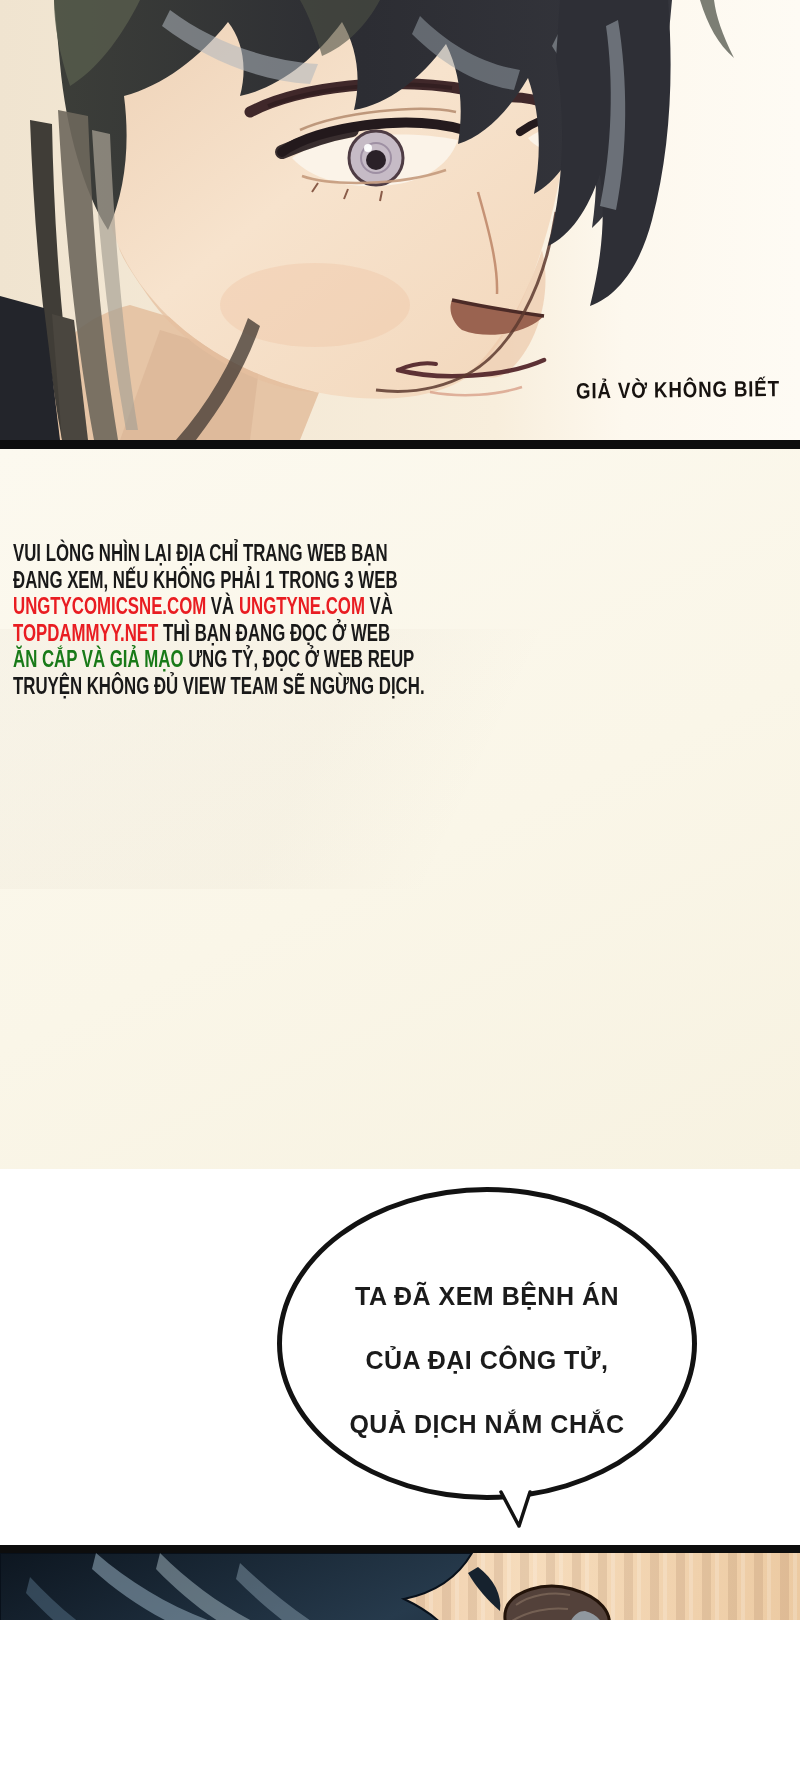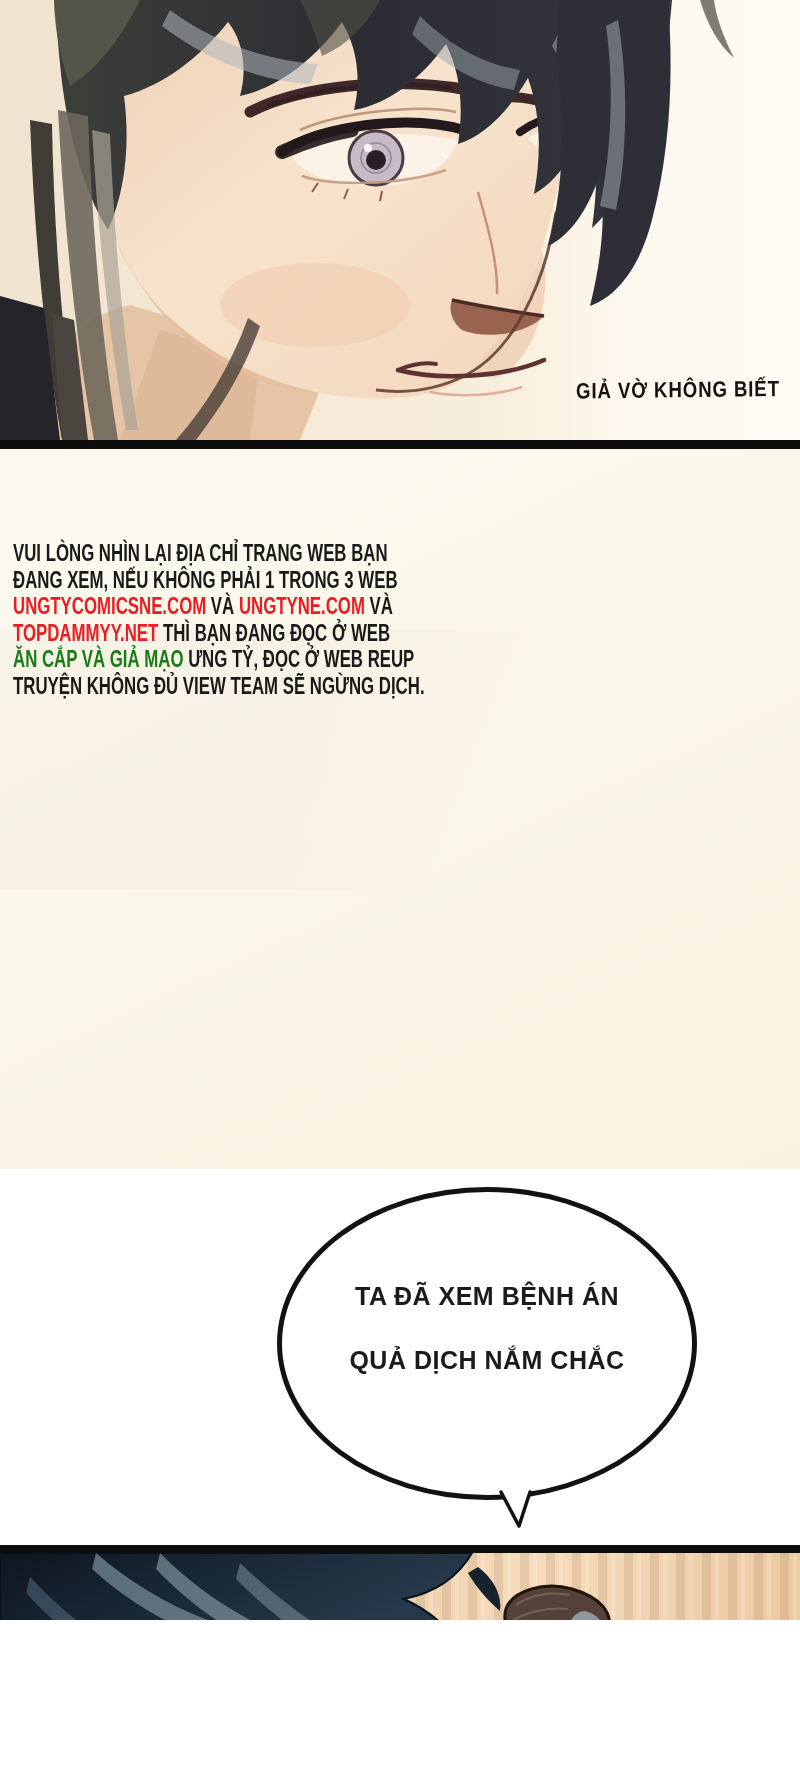--- a/index.html
+++ b/index.html
@@ -148,20 +148,21 @@
     <p class="notice-line"><span class="seg-black">ĐANG XEM, NẾU KHÔNG PHẢI 1 TRONG 3 WEB</span></p>
     <p class="notice-line"><span class="seg-red">UNGTYCOMICSNE.COM</span><span class="seg-black"> VÀ </span><span class="seg-red">UNGTYNE.COM</span><span class="seg-black"> VÀ</span></p>
     <p class="notice-line"><span class="seg-red">TOPDAMMYY.NET</span><span class="seg-black"> THÌ BẠN ĐANG ĐỌC Ở WEB</span></p>
     <p class="notice-line"><span class="seg-green">ĂN CẮP VÀ GIẢ MẠO</span><span class="seg-black"> ƯNG TỶ, ĐỌC Ở WEB REUP</span></p>
     <p class="notice-line"><span class="seg-black">TRUYỆN KHÔNG ĐỦ VIEW TEAM SẼ NGỪNG DỊCH.</span></p>
   </div>
 
   <div class="white-sec"></div>
   <div class="bubble">
     <div class="bubble-line">TA ĐÃ XEM BỆNH ÁN</div>
+    <div class="bubble-line">CỦA ĐẠI CÔNG TỬ,</div>
     <div class="bubble-line">QUẢ DỊCH NẮM CHẮC</div>
   </div>
   <svg class="tail" viewBox="0 0 46 40">
     <path d="M5,1 L23,36 L34,1 Z" fill="#ffffff" stroke="none"></path>
     <path d="M5,2 L23,36 M23,36 L34,2" fill="none" stroke="#121212" stroke-width="3.5" stroke-linecap="round"></path>
   </svg>
 
   <div class="divider" id="divider-bottom"></div>
 
   <div class="bottom-panel">

